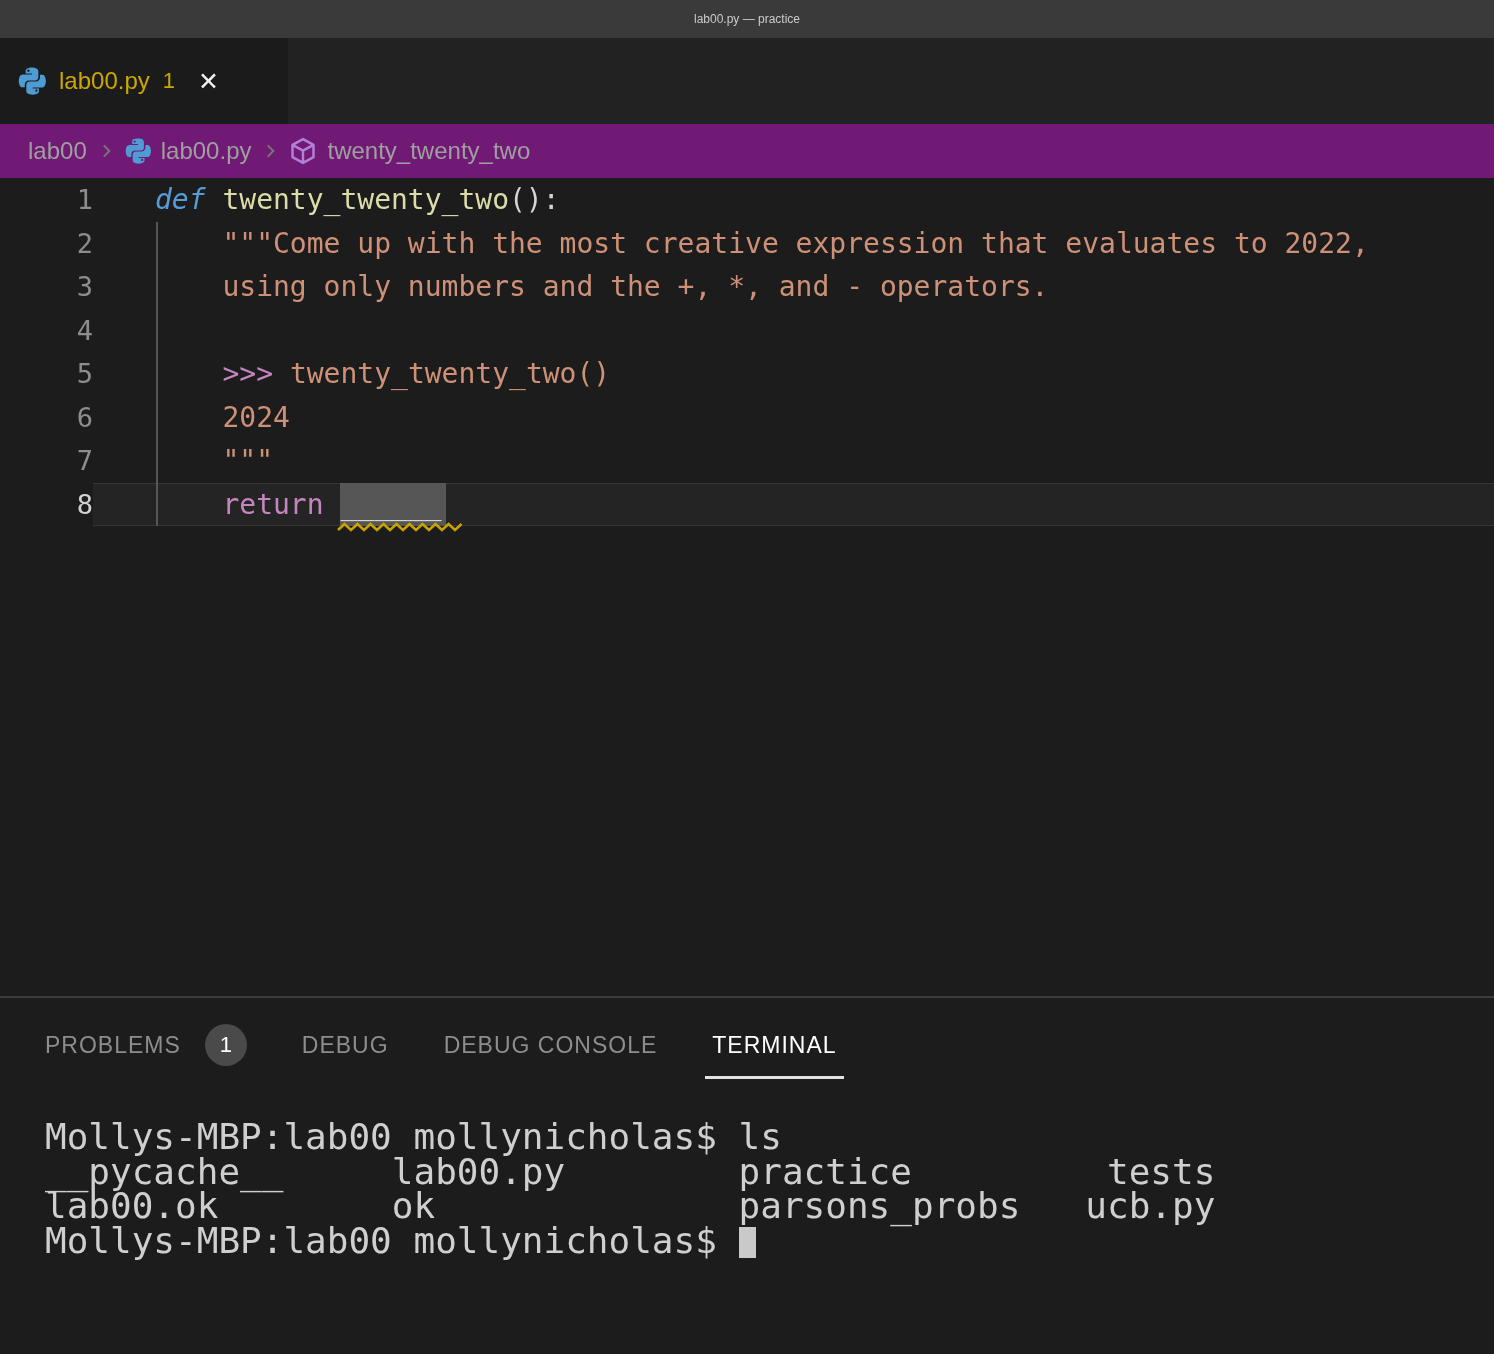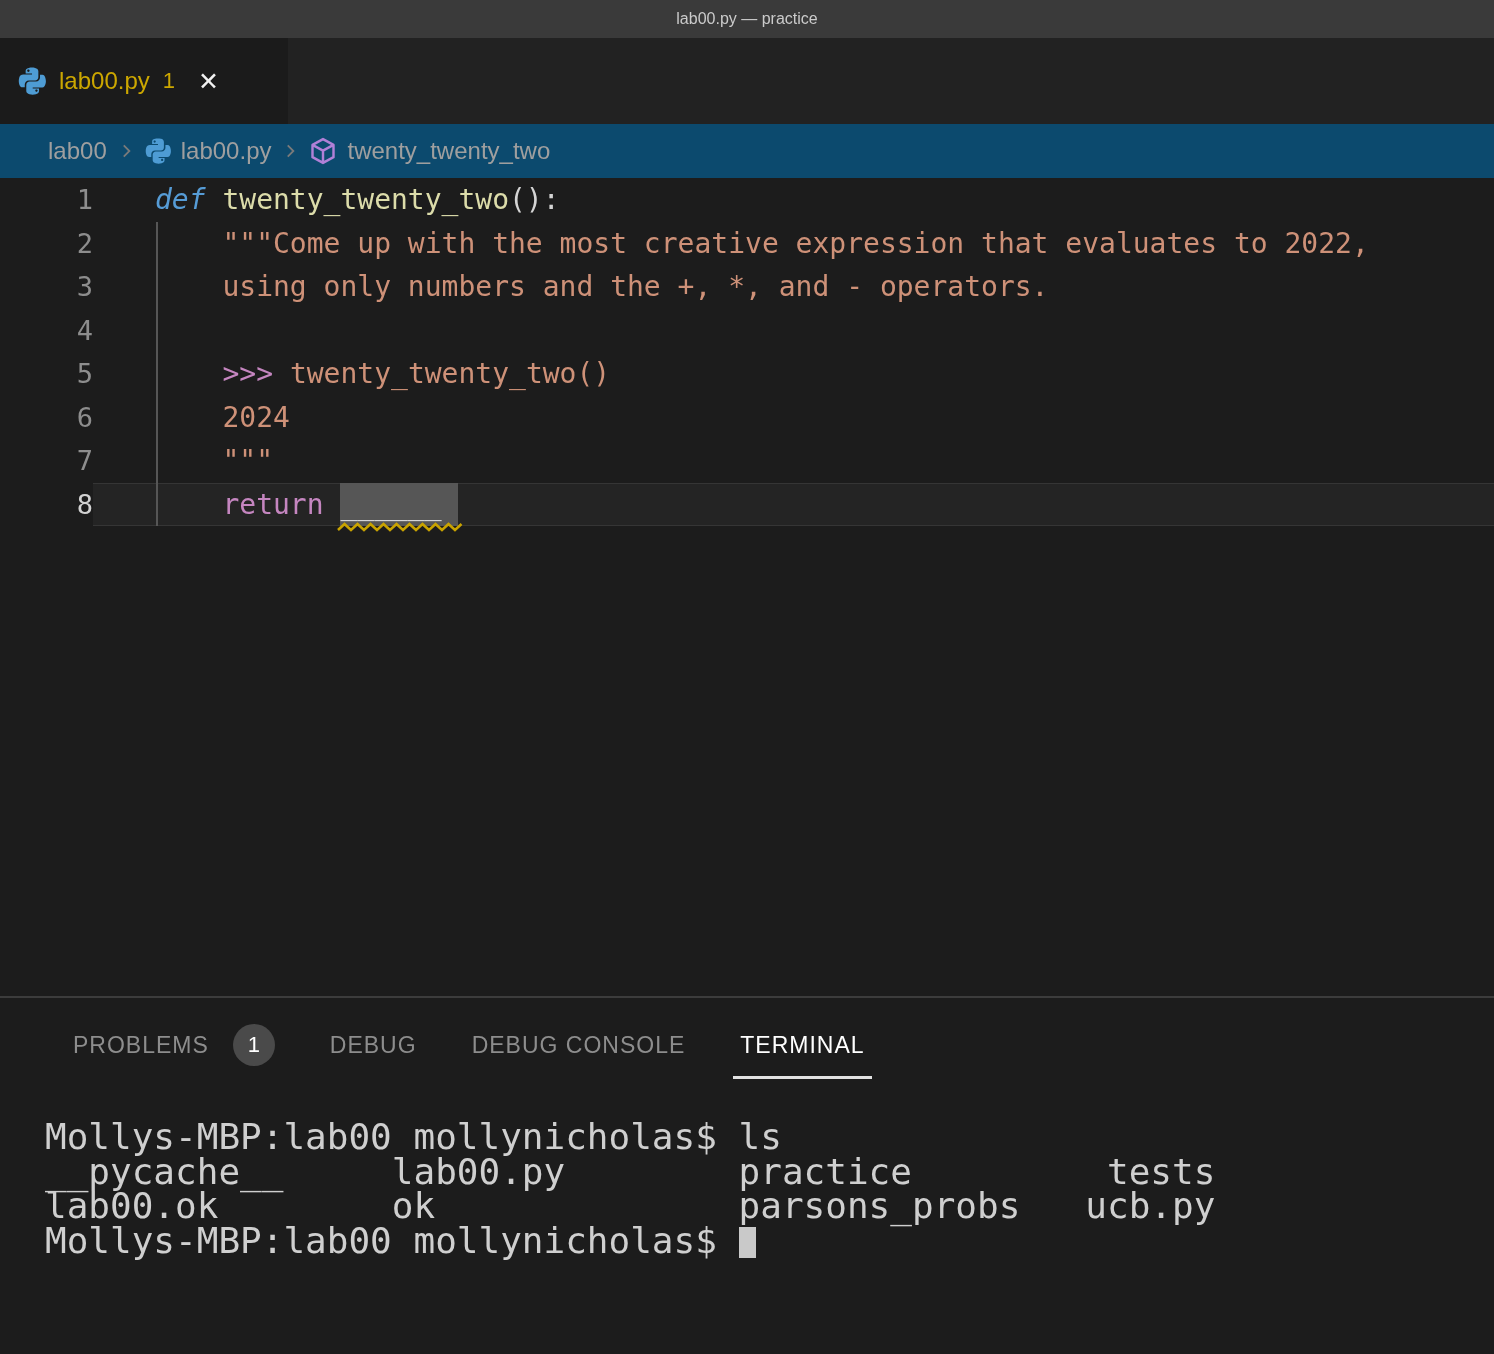--- a/index.html
+++ b/index.html
@@ -1,34 +1,34 @@
 <!DOCTYPE html>
 <html><head>
 <meta charset="utf-8">
 <style>
   * { margin:0; padding:0; box-sizing:border-box; }
   html,body { width:1494px; height:1354px; background:#1c1c1c; overflow:hidden;
               font-family:"Liberation Sans", sans-serif; }
 
   
   .titlebar { height:38px; background:#3a3a3a; display:flex; align-items:center;
-              justify-content:center; color:#cbcbcb; font-size:16px; }
+              justify-content:center; color:#cbcbcb; font-size:12px; }
 
   
   .tabbar { height:86px; background:#222222; display:flex; }
   .tab { width:288px; background:#1b1b1b; display:flex; align-items:center;
          padding:0 18px; gap:13px; cursor:default; }
   .tab .pyicon { width:28px; height:28px; flex:none; }
   .tab-label { color:#cca700; font-size:24px; }
   .tab-problem-count { color:#cca700; font-size:22px; }
   .tab-close { color:#f2f2f2; font-size:25px; margin-left:10px; }
 
   
-  .breadcrumb { height:54px; background:#0c4a6e; display:flex; align-items:center;
-                padding-left:48px; gap:10px; color:#9f9f9f; font-size:24px; }
+  .breadcrumb { height:54px; background:#701a75; display:flex; align-items:center;
+                padding-left:28px; gap:10px; color:#9f9f9f; font-size:24px; }
   .crumb-chevron { width:18px; height:18px; flex:none; }
   .breadcrumb .pyicon { width:26px; height:26px; flex:none; }
   .cube-icon { width:28px; height:28px; flex:none; }
 
   
   .editor { position:relative; height:818px; background:#1c1c1c; }
   .indent-guide { position:absolute; left:156px; top:44px; width:2px; height:304px;
                   background:#565656; }
   .code-line { display:flex; height:43.5px; line-height:43.5px; white-space:pre;
                font-family:"DejaVu Sans Mono", monospace; font-size:28px; }
@@ -36,27 +36,27 @@
   .code { flex:1; padding-left:62px; color:#d4d4d4; }
   .code-line.current .ln { color:#d2d2d2; }
   .code-line.current .code { background:rgba(255,255,255,0.035);
       box-shadow: inset 0 1px 0 rgba(255,255,255,0.08), inset 0 -1px 0 rgba(255,255,255,0.08); }
   .tok-kwb { color:#569cd6;font-style:italic; }
   .tok-fn  { color:#dcdcaa; }
   .tok-str { color:#ce9178; }
   .tok-kwp { color:#c586c0; }
   .tok-plain { color:#d4d4d4; }
   .blank { position:relative; display:inline-block; background:#565656; height:43px;
-           vertical-align:top; color:#d8d8d8; padding-right:16px; }
+           vertical-align:top; color:#d8d8d8; padding-right:4px; }
   .blank svg { position:absolute; left:-2px; top:100%; margin-top:-4px; overflow:visible; }
 
   
   .panel { height:358px; background:#1c1c1c; border-top:2px solid #3c3c3c; }
   .panel-tabs { display:flex; align-items:center; height:94px; padding-left:45px;
-                gap:55px; font-size:23px; letter-spacing:1px; color:#8d8d8d;margin-left:28px; }
+                gap:55px; font-size:23px; letter-spacing:1px; color:#8d8d8d; }
   .panel-tab { position:relative; height:100%; display:flex; align-items:center; gap:24px;
                cursor:default; }
   .panel-tab.active { color:#ffffff; }
   .panel-tab.active::after { content:""; position:absolute; left:-7px; right:-7px;
                bottom:13px; height:3px; background:#e2e2e2; }
   .panel-badge { width:42px; height:42px; border-radius:50%; background:#4a4a4a;
                  color:#ffffff; font-size:22px; letter-spacing:0;
                  display:flex; align-items:center; justify-content:center; }
   .terminal { padding:28px 0 0 45px; font-family:"DejaVu Sans Mono", monospace;
               font-size:36px; line-height:34.5px; color:#cfcfcf; }

